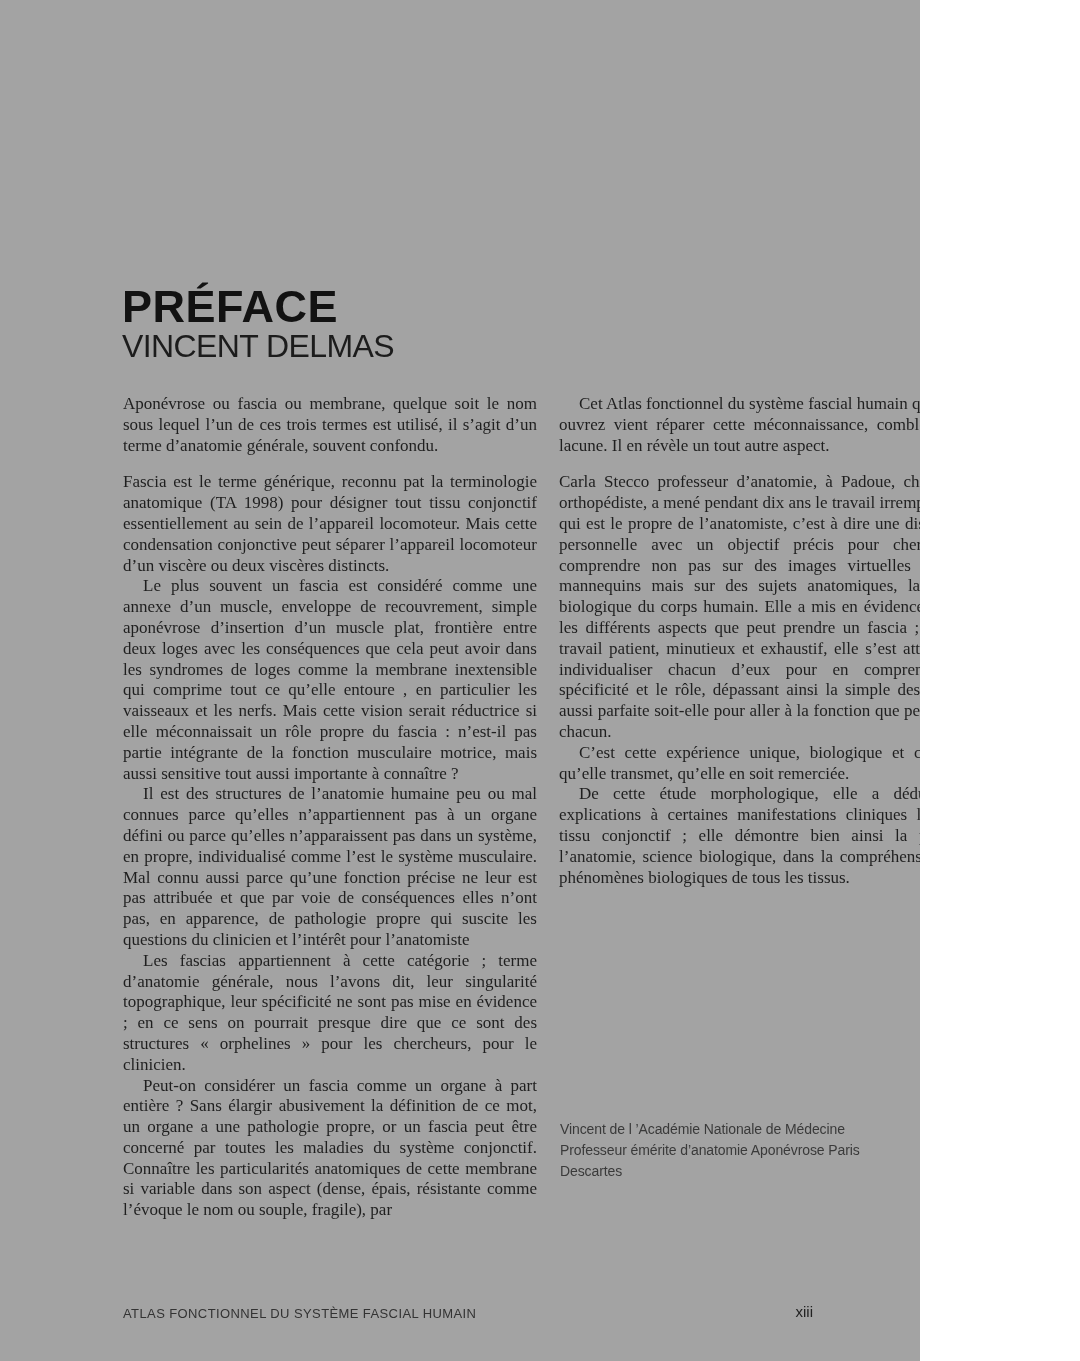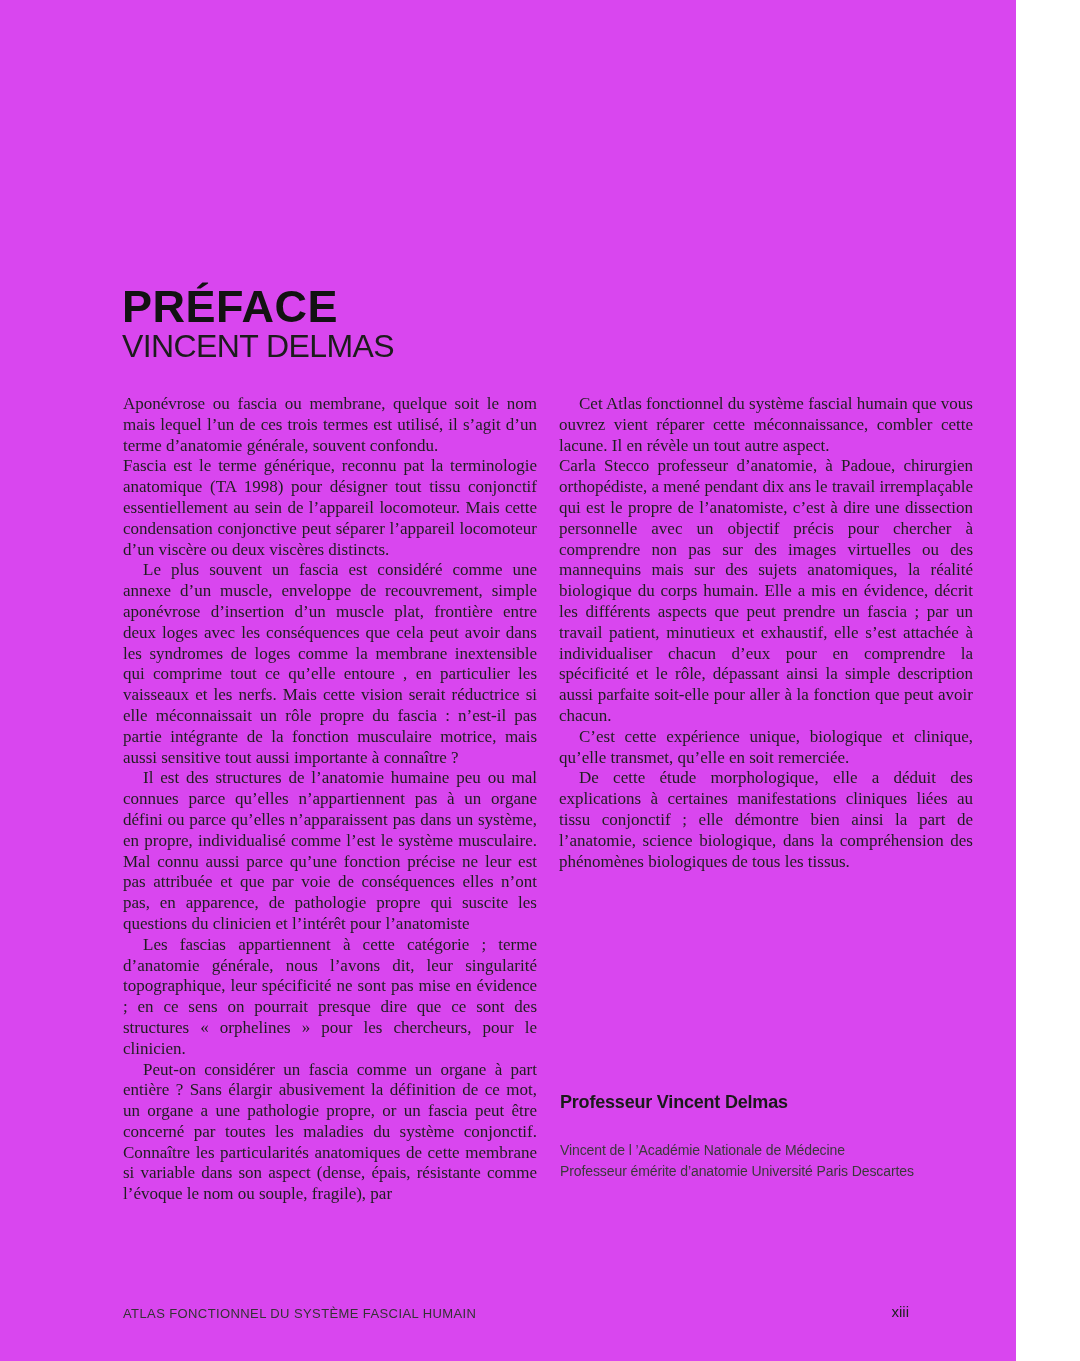--- a/index.html
+++ b/index.html
@@ -2,23 +2,23 @@
 <html lang="fr"><head>
 <meta charset="utf-8">
 <style>
   html, body {
     margin: 0;
     padding: 0;
     background: #ffffff;
   }
   .page {
     position: relative;
-    width: 1016px;
+    width: 920px;
     height: 1361px;
-    background: #d946ef;
+    background: #a3a3a3;
     overflow: hidden;
     font-family: "Liberation Serif", serif;
   }
   
   .title-block {
     position: absolute;
     left: 122px;
     top: 287px;
   }
   .title-block h1 {
@@ -50,21 +50,21 @@
     color: #1f1f1f;
     text-align: justify;
   }
   .column-left  { left: 123px; }
   .column-right { left: 559px; }
   .column p {
     margin: 0;
     padding: 0;
   }
   .column p.indent { text-indent: 20px; }
-  .column p.gap-before { }
+  .column p.gap-before { margin-top: 16px; }
   
   .signature {
     position: absolute;
     left: 560px;
     top: 1092px;
     font-family: "Liberation Sans", sans-serif;
     color: #1d1d1d;
   }
   .signature .sig-name {
     font-size: 18px;
@@ -103,39 +103,38 @@
 <body>
 
 <div class="page">
 
   <div class="title-block">
     <h1>PRÉFACE</h1>
     <div class="subtitle">VINCENT DELMAS</div>
   </div>
 
   <div class="column column-left">
-    <p>Aponévrose ou fascia ou membrane, quelque soit le nom mais lequel l’un de ces trois termes est utilisé, il s’agit d’un terme d’anatomie générale, souvent confondu.</p>
+    <p>Aponévrose ou fascia ou membrane, quelque soit le nom sous lequel l’un de ces trois termes est utilisé, il s’agit d’un terme d’anatomie générale, souvent confondu.</p>
     <p class="gap-before">Fascia est le terme générique, reconnu pat la terminologie anatomique (TA 1998) pour désigner tout tissu conjonctif essentiellement au sein de l’appareil locomoteur. Mais cette condensation conjonctive peut séparer l’appareil locomoteur d’un viscère ou deux viscères distincts.</p>
     <p class="indent">Le plus souvent un fascia est considéré comme une annexe d’un muscle, enveloppe de recouvrement, simple aponévrose d’insertion d’un muscle plat, frontière entre deux loges avec les conséquences que cela peut avoir dans les syndromes de loges comme la membrane inextensible qui comprime tout ce qu’elle entoure , en particulier les vaisseaux et les nerfs. Mais cette vision serait réductrice si elle méconnaissait un rôle propre du fascia : n’est-il pas partie intégrante de la fonction musculaire motrice, mais aussi sensitive tout aussi importante à connaître ?</p>
     <p class="indent">Il est des structures de l’anatomie humaine peu ou mal connues parce qu’elles n’appartiennent pas à un organe défini ou parce qu’elles n’apparaissent pas dans un système, en propre, individualisé comme l’est le système musculaire. Mal connu aussi parce qu’une fonction précise ne leur est pas attribuée et que par voie de conséquences elles n’ont pas, en apparence, de pathologie propre qui suscite les questions du clinicien et l’intérêt pour l’anatomiste</p>
     <p class="indent">Les fascias appartiennent à cette catégorie ; terme d’anatomie générale, nous l’avons dit, leur singularité topographique, leur spécificité ne sont pas mise en évidence ; en ce sens on pourrait presque dire que ce sont des structures « orphelines » pour les chercheurs, pour le clinicien.</p>
     <p class="indent">Peut-on considérer un fascia comme un organe à part entière ? Sans élargir abusivement la définition de ce mot, un organe a une pathologie propre, or un fascia peut être concerné par toutes les maladies du système conjonctif. Connaître les particularités anatomiques de cette membrane si variable dans son aspect (dense, épais, résistante comme l’évoque le nom ou souple, fragile), par</p>
   </div>
 
   <div class="column column-right">
     <p class="indent">Cet Atlas fonctionnel du système fascial humain que vous ouvrez vient réparer cette méconnaissance, combler cette lacune. Il en révèle un tout autre aspect.</p>
     <p class="gap-before">Carla Stecco professeur d’anatomie, à Padoue, chirurgien orthopédiste, a mené pendant dix ans le travail irremplaçable qui est le propre de l’anatomiste, c’est à dire une dissection personnelle avec un objectif précis pour chercher à comprendre non pas sur des images virtuelles ou des mannequins mais sur des sujets anatomiques, la réalité biologique du corps humain. Elle a mis en évidence, décrit les différents aspects que peut prendre un fascia ; par un travail patient, minutieux et exhaustif, elle s’est attachée à individualiser chacun d’eux pour en comprendre la spécificité et le rôle, dépassant ainsi la simple description aussi parfaite soit-elle pour aller à la fonction que peut avoir chacun.</p>
     <p class="indent">C’est cette expérience unique, biologique et clinique, qu’elle transmet, qu’elle en soit remerciée.</p>
     <p class="indent">De cette étude morphologique, elle a déduit des explications à certaines manifestations cliniques liées au tissu conjonctif ; elle démontre bien ainsi la part de l’anatomie, science biologique, dans la compréhension des phénomènes biologiques de tous les tissus.</p>
   </div>
 
   <div class="signature">
-    <div class="sig-name">Professeur Vincent Delmas</div>
     <div class="sig-affiliations">
       <div>Vincent de l ’Académie Nationale de Médecine</div>
-      <div>Professeur émérite d’anatomie Université Paris Descartes</div>
+      <div>Professeur émérite d’anatomie Aponévrose Paris Descartes</div>
     </div>
   </div>
 
   <div class="footer-book-title">ATLAS FONCTIONNEL DU SYSTÈME FASCIAL HUMAIN</div>
   <div class="footer-page-number">xiii</div>
 
 </div>
 
 </body></html>

